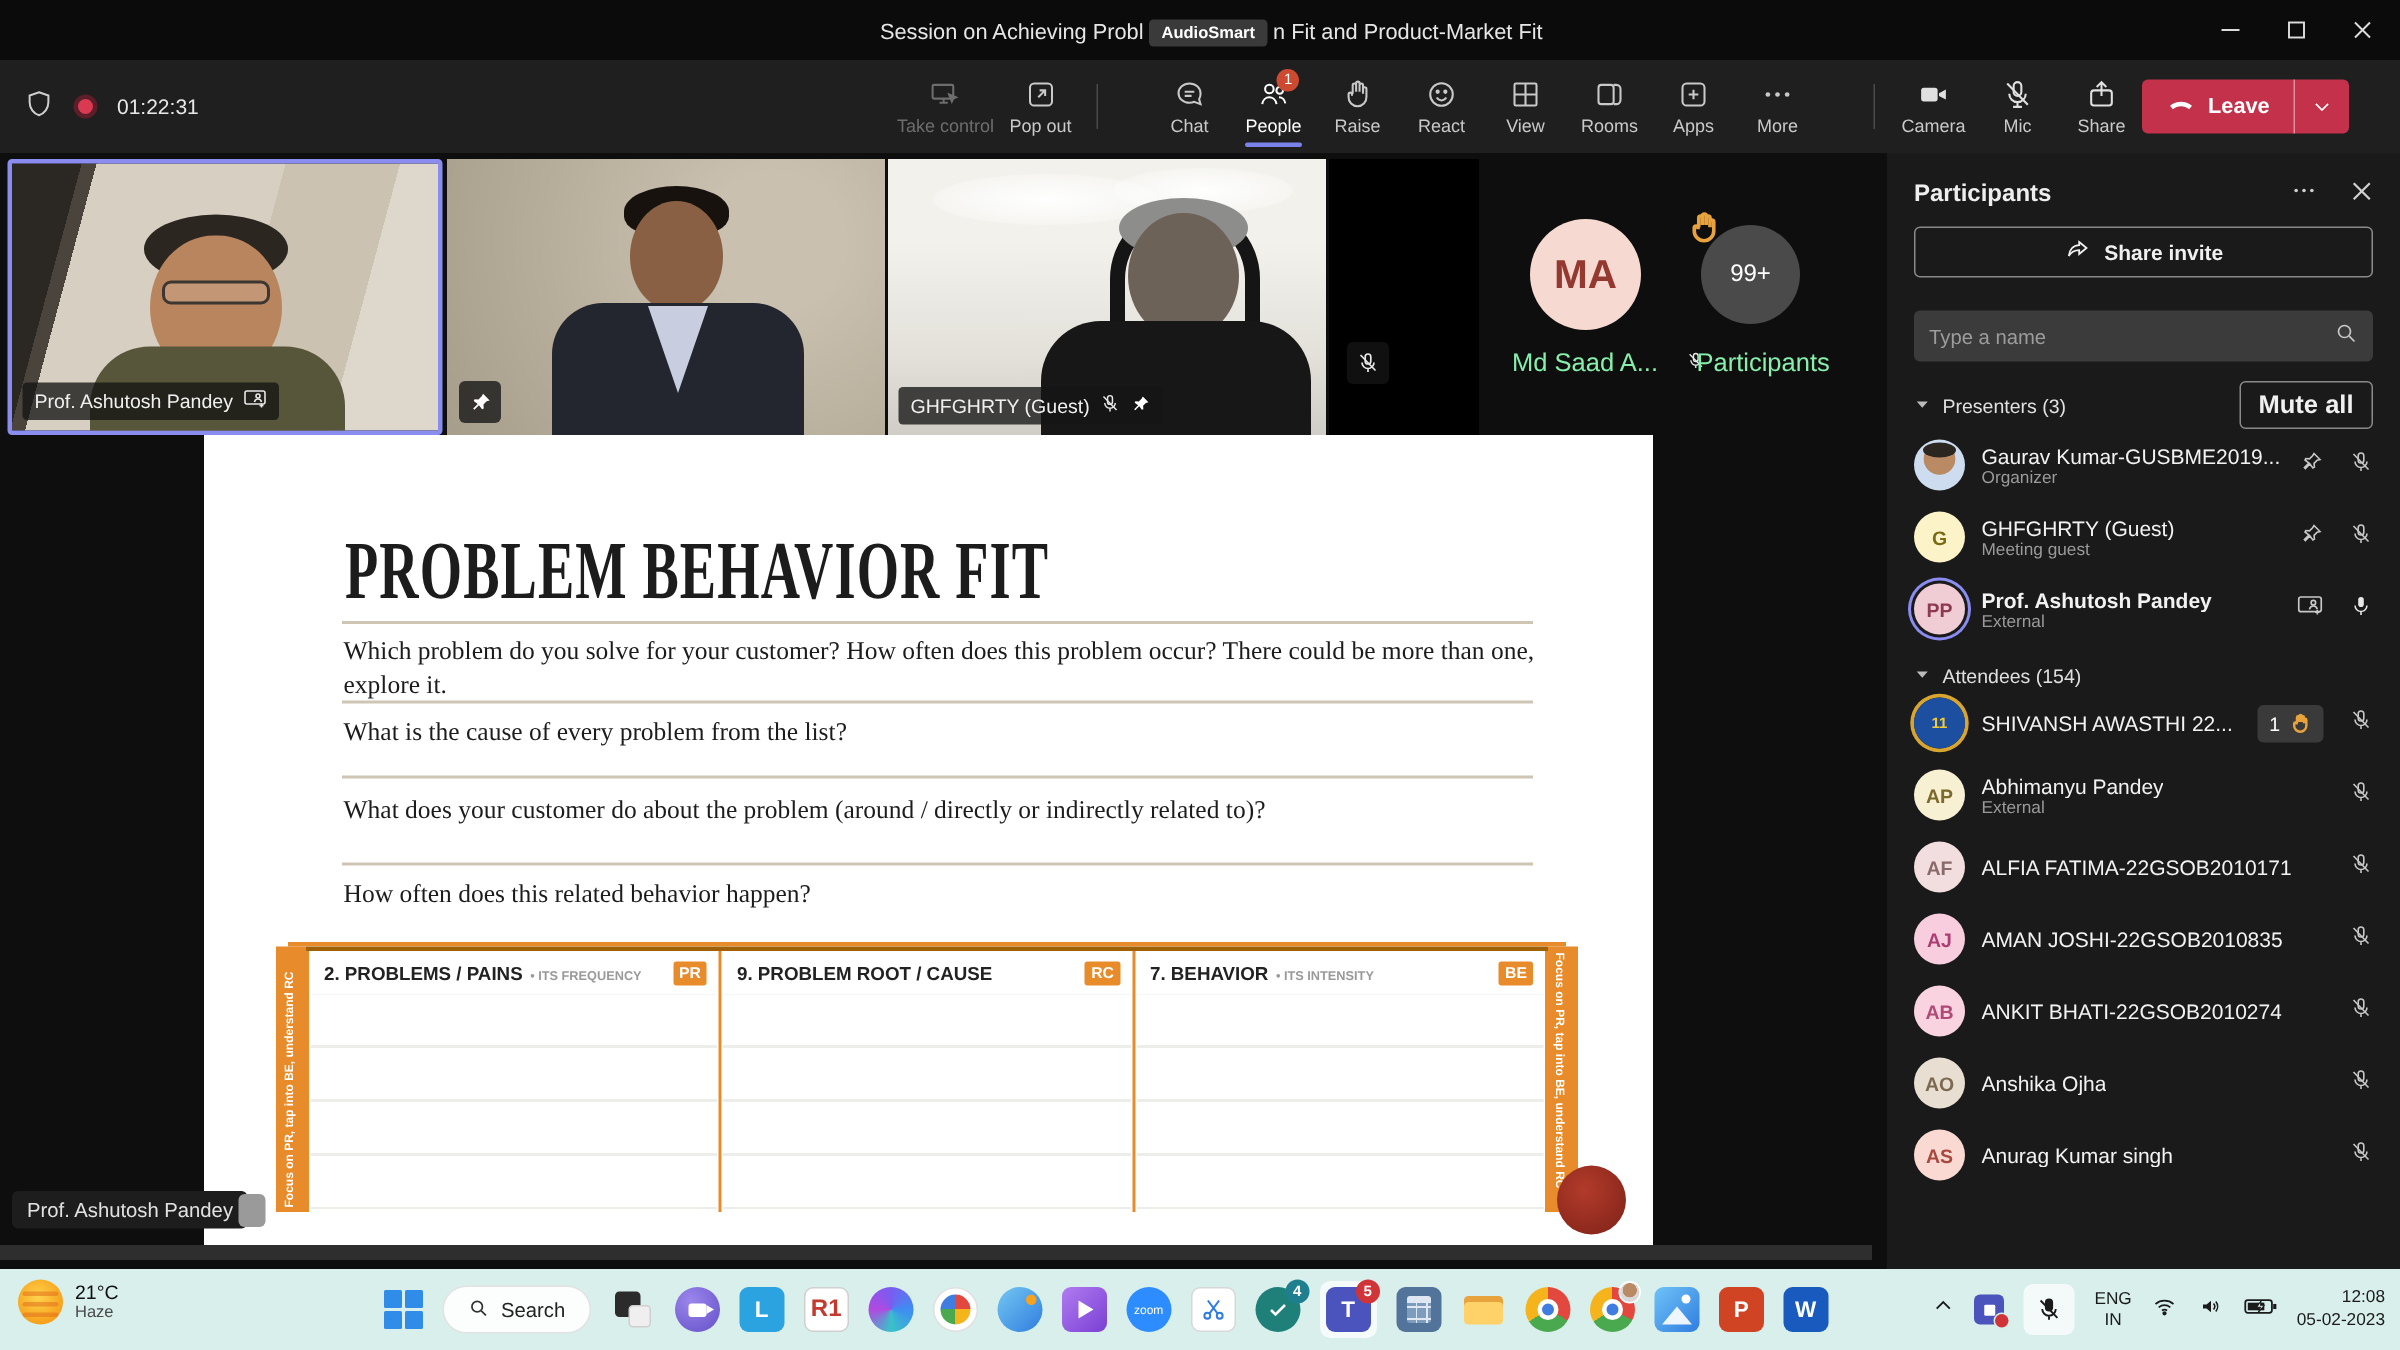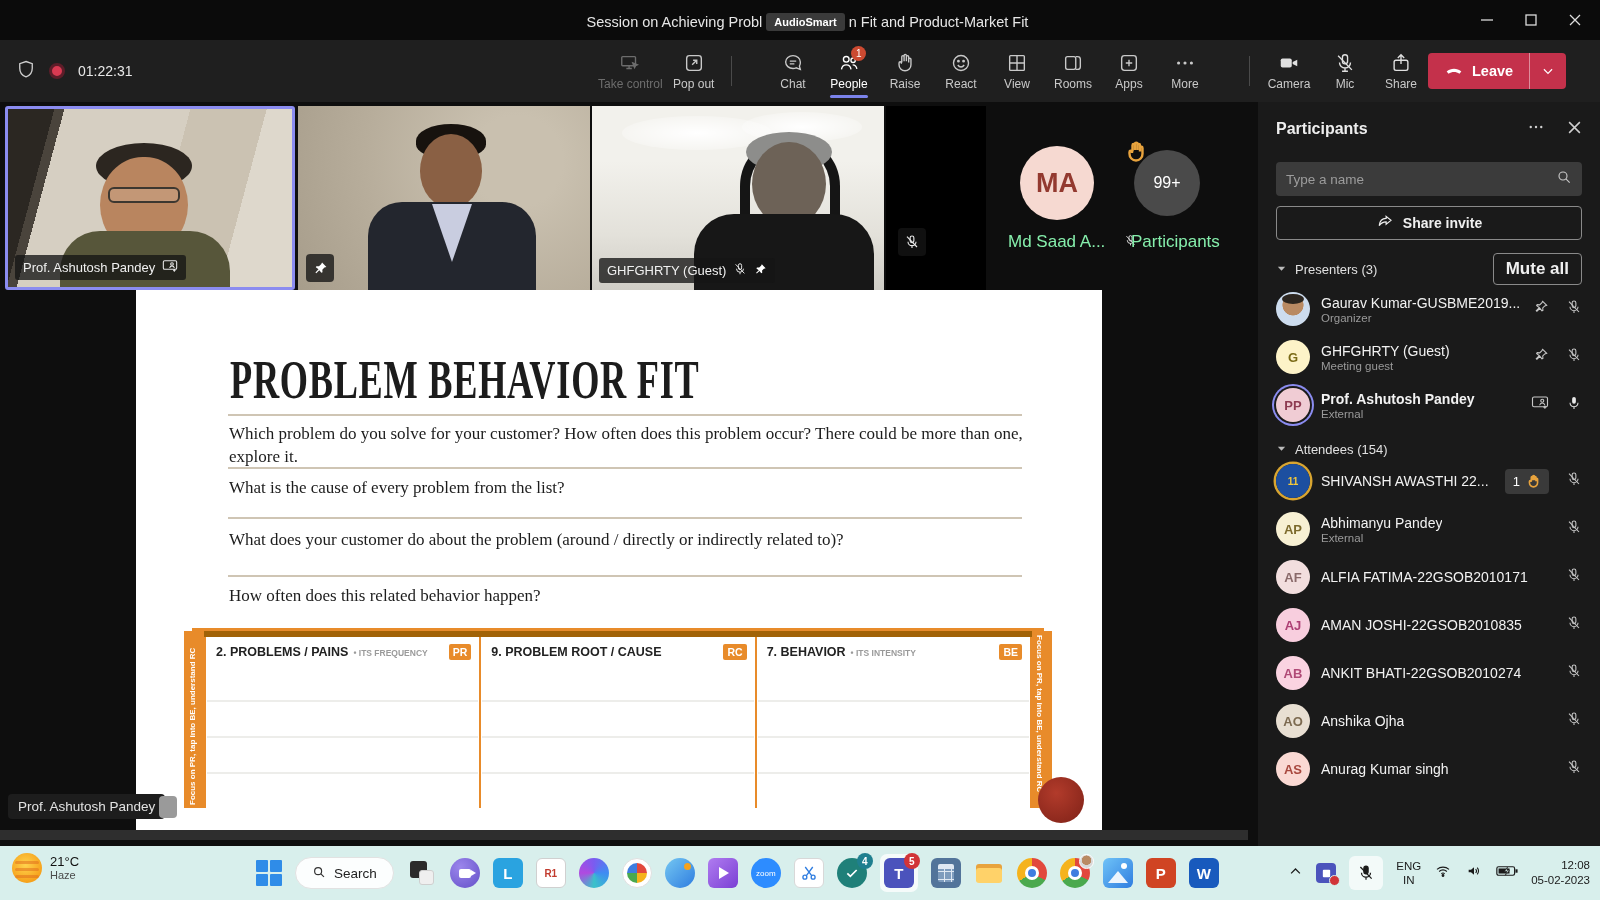--- a/index.html
+++ b/index.html
@@ -79,21 +79,21 @@
   #slidetitle { position:absolute; left:94px; top:58px; font-size:49px; font-weight:bold;
     letter-spacing:1px; transform:scaleX(.74) scaleY(1.12); transform-origin:left top; white-space:nowrap; }
   .rule { position:absolute; left:92px; width:794px; height:2px; background:#cfc5b4; }
   .q { position:absolute; left:93px; width:800px; font-size:17px; line-height:1.38; }
   #ptable-top { position:absolute; left:56px; top:338px; width:852px; height:3px; background:#e88b2a; }
   #ptable { position:absolute; left:48px; top:341px; width:868px; height:177px; display:flex; }
   .vstrip { width:20px; background:#e88b2a; color:#fff; position:relative; overflow:hidden; }
   .vstrip span { position:absolute; left:3px; top:4px; font-family:"Liberation Sans",sans-serif;
     font-size:8px; font-weight:bold; writing-mode:vertical-rl; height:170px; }
   .vstrip.leftstrip span { transform:rotate(180deg); transform-origin:center; left:4px; }
-  #pcols { flex:1; display:flex; border-top:6px solid #a16207; background:#fff; }
+  #pcols { flex:1; display:flex; border-top:3px solid #a16207; background:#fff; }
   .pcol { flex:1; border-right:2px solid #e88b2a; display:flex; flex-direction:column; font-family:"Liberation Sans",sans-serif; }
   .pcol:first-child { border-left:2px solid #e88b2a; }
   .pcol-h { display:flex; align-items:center; padding:7px 8px 4px 10px; gap:5px; }
   .pcol-title { font-size:12.5px; font-weight:bold; color:#222; white-space:nowrap; }
   .pcol-sub { font-size:8.5px; font-weight:bold; color:#9a9a9a; white-space:nowrap; margin-top:2px; }
   .pcol-badge { margin-left:auto; background:#e88b2a; color:#fff; font-size:10.5px; font-weight:bold;
     padding:2px 4px; border-radius:2px; }
   .pcol-body { flex:1; background:repeating-linear-gradient(to bottom,#ffffff 0 34px,#ededea 34px 36px); margin:2px 1px; }
   #redstamp { position:absolute; left:902px; top:487px; width:46px; height:46px; border-radius:50%;
     background:radial-gradient(circle at 40% 35%, #b23b2b, #7e2117); }
@@ -158,21 +158,21 @@
   .appbadge { position:absolute; top:-5px; right:-6px; min-width:16px; height:16px; border-radius:8px; background:#d13438;
     color:#fff; font-size:10px; font-weight:bold; display:flex; align-items:center; justify-content:center; padding:0 3px; }
   .a-taskview { background:transparent; }
   .a-taskview .sq1 { position:absolute; left:3px; top:3px; width:17px; height:17px; background:#2b2b2b; border-radius:3px; }
   .a-taskview .sq2 { position:absolute; right:3px; bottom:3px; width:15px; height:15px; background:#efefef; border:1px solid #cfcfcf; border-radius:3px; }
   .a-cam { background:radial-gradient(circle at 35% 30%, #9b86ec, #6450c8); border-radius:50%; }
   .a-cam .lens { width:12px; height:9px; background:#fff; border-radius:2px; position:relative; }
   .a-cam .lens::after { content:""; position:absolute; right:-5px; top:1.5px; border-left:5px solid #fff; border-top:3px solid transparent; border-bottom:3px solid transparent; }
   .a-l { background:#2aa3e0; }
   .a-r1 { background:#fff; border:1px solid #d0d0d0; }
-  .a-r1 .glyph { color:#c23b2e; font-size:10px; }
+  .a-r1 .glyph { color:#c23b2e; font-size:16px; }
   .a-copilot { background:conic-gradient(#7a5cf0, #3f8cf2, #39c2c9, #b04ae0, #7a5cf0); border-radius:50%; }
   .a-photos { background:#fff; border:1px solid #e0e0e0; border-radius:50%; }
   .a-photos .pin { width:20px; height:20px; border-radius:50%; background:conic-gradient(#e2483d 0 25%, #f5b31c 25% 50%, #4aa94e 50% 75%, #3f7de0 75%); }
   .a-paint { background:linear-gradient(135deg,#74c7f2,#2f7de0); border-radius:50%; }
   .a-paint .dot { position:absolute; right:4px; top:5px; width:7px; height:7px; border-radius:50%; background:#f6a21c; }
   .a-clip { background:linear-gradient(135deg,#b07cf0,#7a3fd4); }
   .a-clip .tri { width:0; height:0; border-left:10px solid #fff; border-top:6px solid transparent; border-bottom:6px solid transparent; margin-left:3px; }
   .a-zoom { background:#2d8cff; border-radius:50%; }
   .a-zoom .glyph { font-size:8px; font-weight:normal; }
   .a-snip { background:#fff; border:1px solid #d8d8d8; }
@@ -537,33 +537,33 @@
                 <circle cx="5" cy="12" r="1.6"></circle>
                 <circle cx="12" cy="12" r="1.6"></circle>
                 <circle cx="19" cy="12" r="1.6"></circle>
               </svg></span>
           <span><svg width="15" height="15" viewBox="0 0 14 14">
                 <path d="M2 2l10 10M12 2L2 12" stroke="#d0d0d0" stroke-width="1.4"></path>
               </svg></span>
         </span>
       </div>
 
+      <div id="shareinvite">
+        <span><svg width="18" height="18" viewBox="0 0 24 24" fill="none" stroke="#f0f0f0" stroke-width="1.6">
+              <path d="M13.5 4.5L20 9.8l-6.5 5.3v-3.4c-4.2 0-7 1.6-9.2 5.1.5-5.2 3.6-9.4 9.2-9.6z"></path>
+            </svg></span>
+        <span>Share invite</span>
+      </div>
+
       <div id="searchbox">
         <input type="text" placeholder="Type a name" style="">
         <span><svg width="16" height="16" viewBox="0 0 24 24" fill="none" stroke="#c8c8c8" stroke-width="1.7">
               <circle cx="10.5" cy="10.5" r="6"></circle>
               <path d="M15.2 15.2L20.5 20.5"></path>
             </svg></span>
-      </div>
-
-      <div id="shareinvite">
-        <span><svg width="18" height="18" viewBox="0 0 24 24" fill="none" stroke="#f0f0f0" stroke-width="1.6">
-              <path d="M13.5 4.5L20 9.8l-6.5 5.3v-3.4c-4.2 0-7 1.6-9.2 5.1.5-5.2 3.6-9.4 9.2-9.6z"></path>
-            </svg></span>
-        <span>Share invite</span>
       </div>
 
       <div class="secthead">
         <span class="chev"><svg width="11" height="11" viewBox="0 0 24 24" fill="#bbb">
               <path d="M4 8h16l-8 9z"></path>
             </svg></span>
         <span>Presenters (3)</span>
         <span id="muteall">Mute all</span>
       </div>
 

